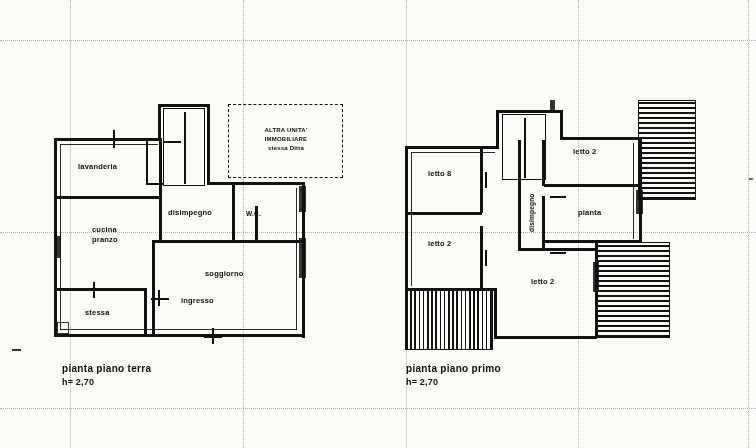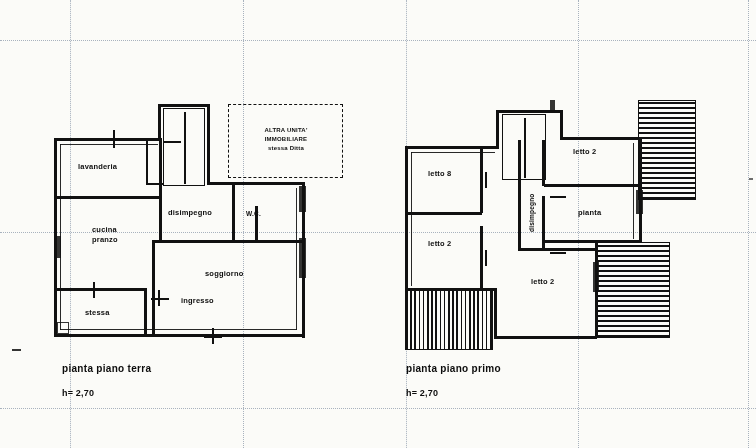--- a/index.html
+++ b/index.html
@@ -35,21 +35,21 @@
     color:#0d0d0d;
     white-space:nowrap;
     letter-spacing:.2px;
     line-height:1.15;
     filter:blur(.18px);
   }
   .lbl-room{font-size:7.5px;}
   .lbl-room-sm{font-size:6.5px;}
   .lbl-note{font-size:6px;text-align:center;line-height:1.5;}
   .lbl-caption{font-size:10px;font-weight:bold;letter-spacing:.3px;}
-  .lbl-h{font-size:9px;font-weight:bold;margin-top:11px;}
+  .lbl-h{font-size:9px;font-weight:bold;}
   .vert{transform:rotate(-90deg);transform-origin:left top;}
 
   
   .hatch-v{
     position:absolute;
     background-image:repeating-linear-gradient(90deg,#111 0 1.6px,#fbfbf8 1.6px 4.2px);
     border:1px solid #111;
     box-sizing:border-box;
   }
   .hatch-h{

